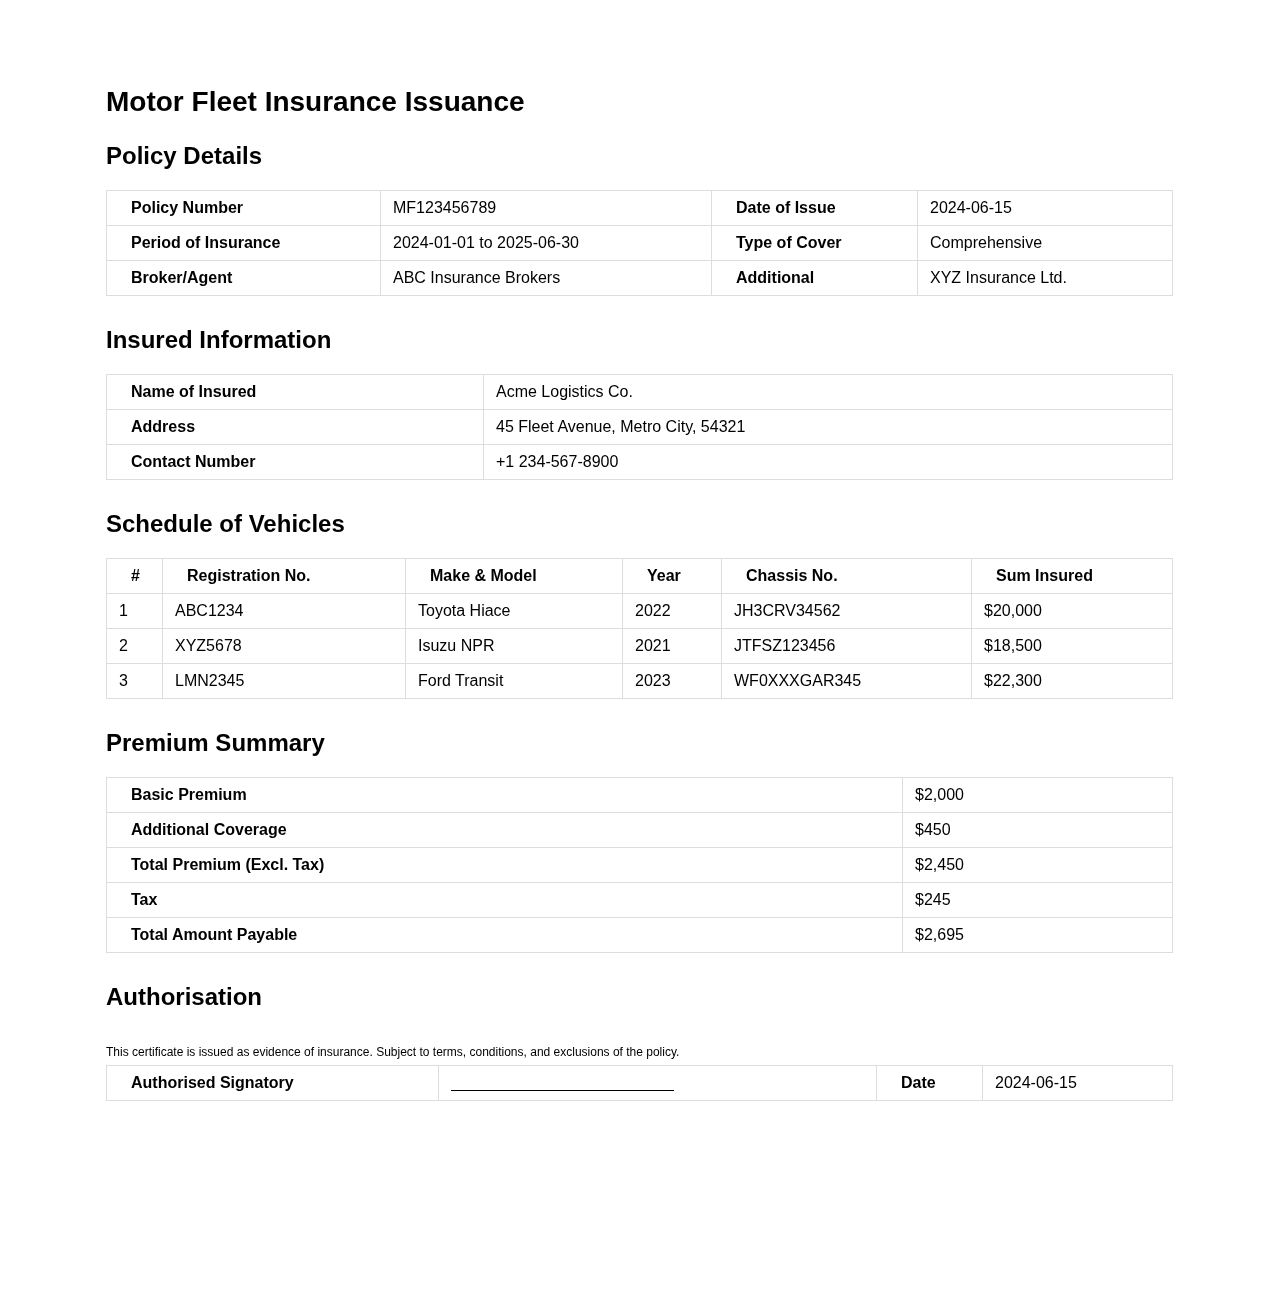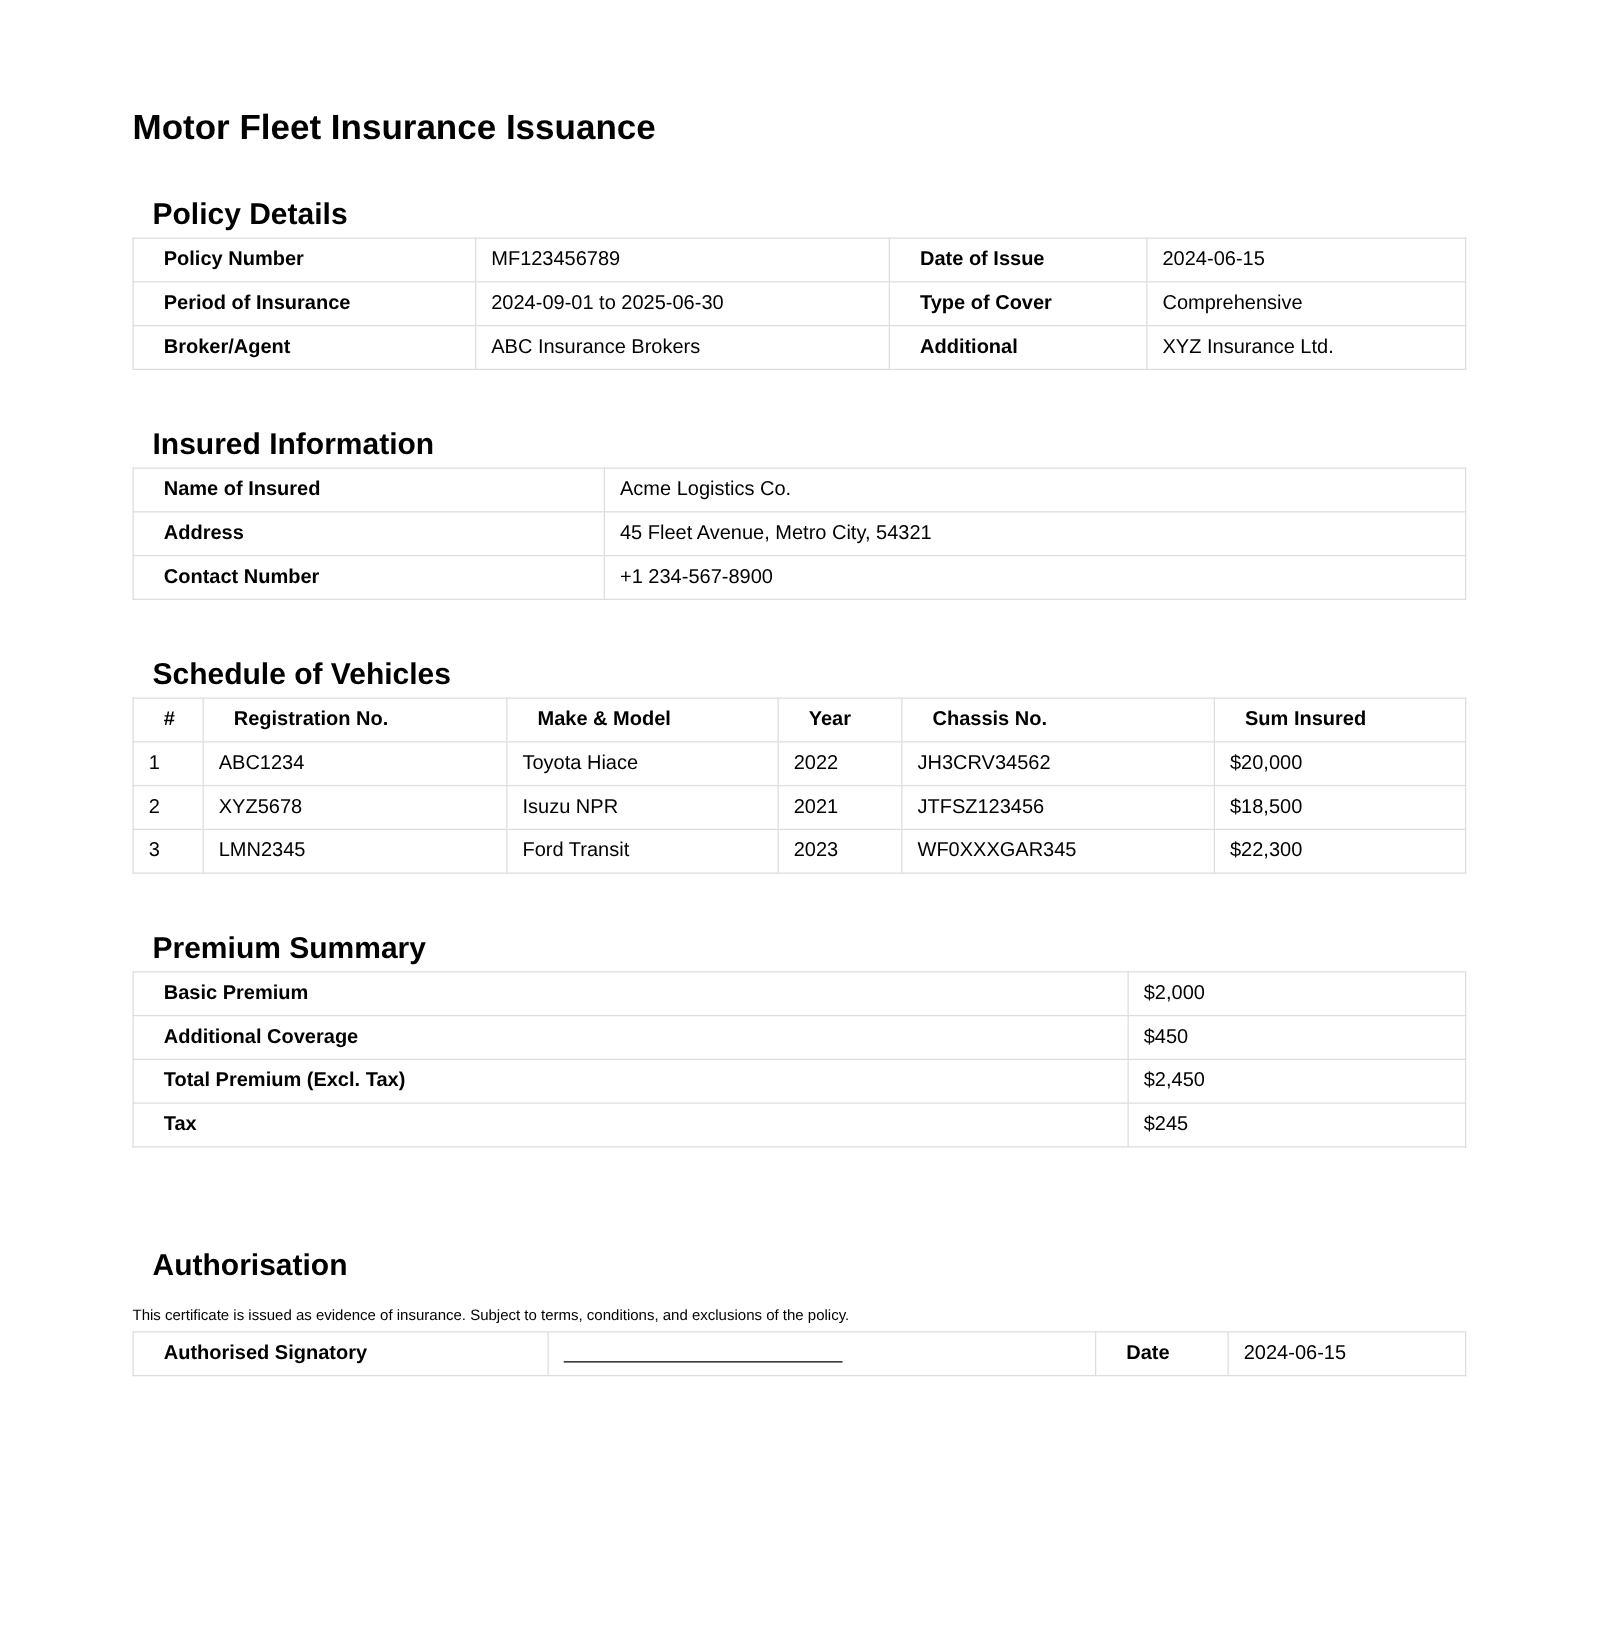--- a/index.html
+++ b/index.html
@@ -23,21 +23,21 @@
     margin: 0;
     position: absolute;
     top: 83px;
     left: 0;
     line-height: 38px;
     white-space: nowrap;
   }
   h2 {
     font-size: 24px;
     font-weight: bold;
-    margin: 16px;
+    margin: 0;
     position: absolute;
     left: 0;
     line-height: 28px;
     white-space: nowrap;
   }
   table {
     position: absolute;
     left: 0;
     width: 1066px;
     border-collapse: collapse;
@@ -87,21 +87,21 @@
     </colgroup>
     <tbody>
         <tr>
       <td class="lbl">Policy Number</td>
       <td>MF123456789</td>
       <td class="lbl">Date of Issue</td>
       <td>2024-06-15</td>
     </tr>
     <tr>
       <td class="lbl">Period of Insurance</td>
-      <td>2024-09-01 to 2025-06-30</td>
+      <td>2024-01-01 to 2025-06-30</td>
       <td class="lbl">Type of Cover</td>
       <td>Comprehensive</td>
     </tr>
     <tr>
       <td class="lbl">Broker/Agent</td>
       <td>ABC Insurance Brokers</td>
       <td class="lbl">Additional</td>
       <td>XYZ Insurance Ltd.</td>
     </tr>
   </tbody>
@@ -191,20 +191,24 @@
       <td>$450</td>
     </tr>
     <tr>
       <td class="lbl">Total Premium (Excl. Tax)</td>
       <td>$2,450</td>
     </tr>
     <tr>
       <td class="lbl">Tax</td>
       <td>$245</td>
     </tr>
+    <tr>
+      <td class="lbl">Total Amount Payable</td>
+      <td>$2,695</td>
+    </tr>
   </tbody>
     </table>
 
   <h2 style="top:983px">Authorisation</h2>
   <p class="note">This certificate is issued as evidence of insurance. Subject to terms, conditions, and exclusions of the policy.</p>
   <table style="top:1065px">
     <colgroup>
       <col style="width:332px">
         <col style="width:438px">
         <col style="width:106px">

